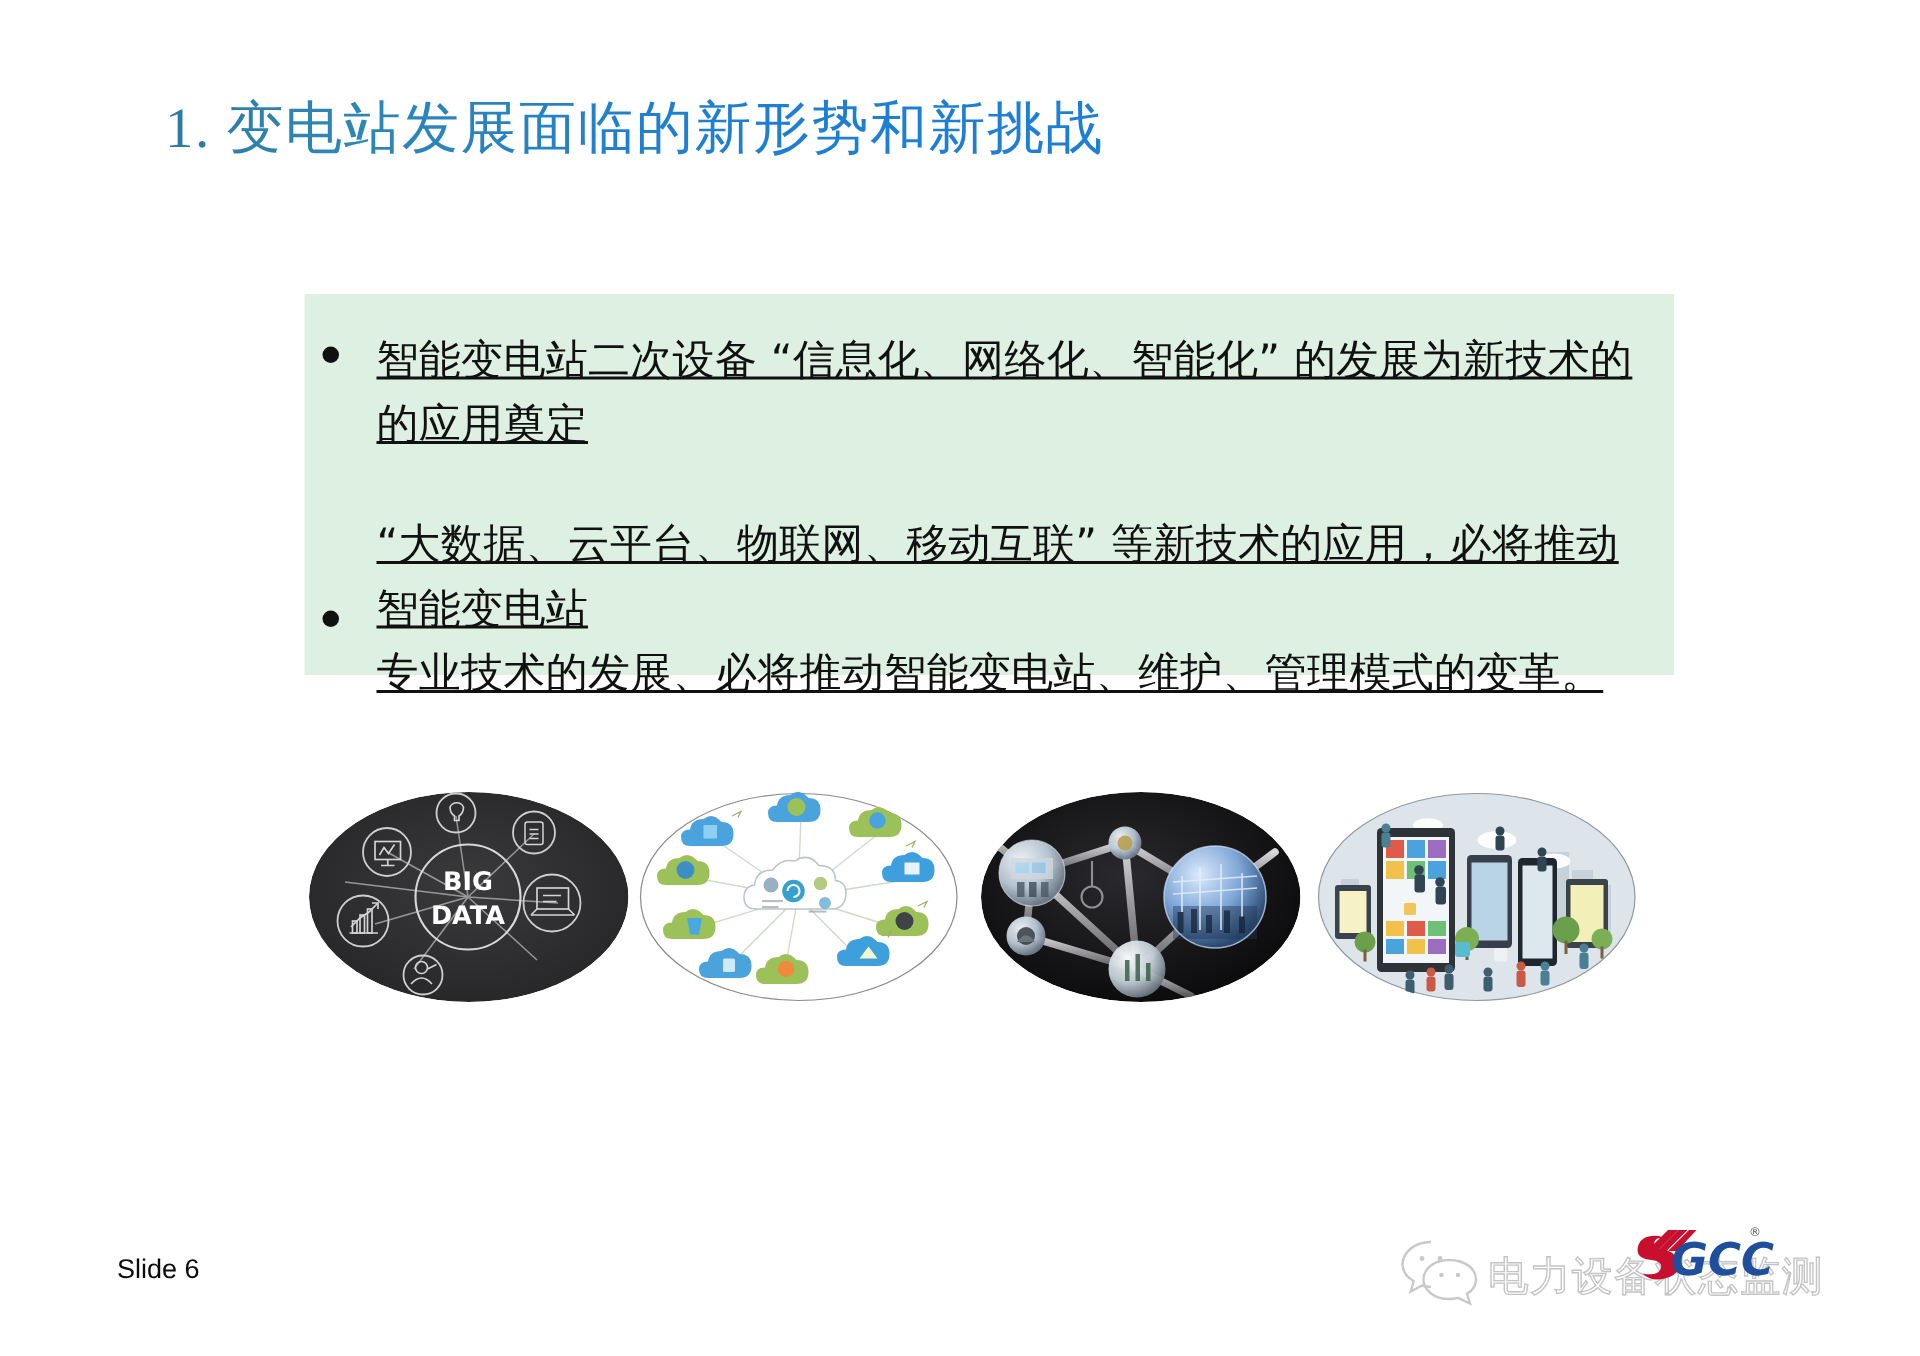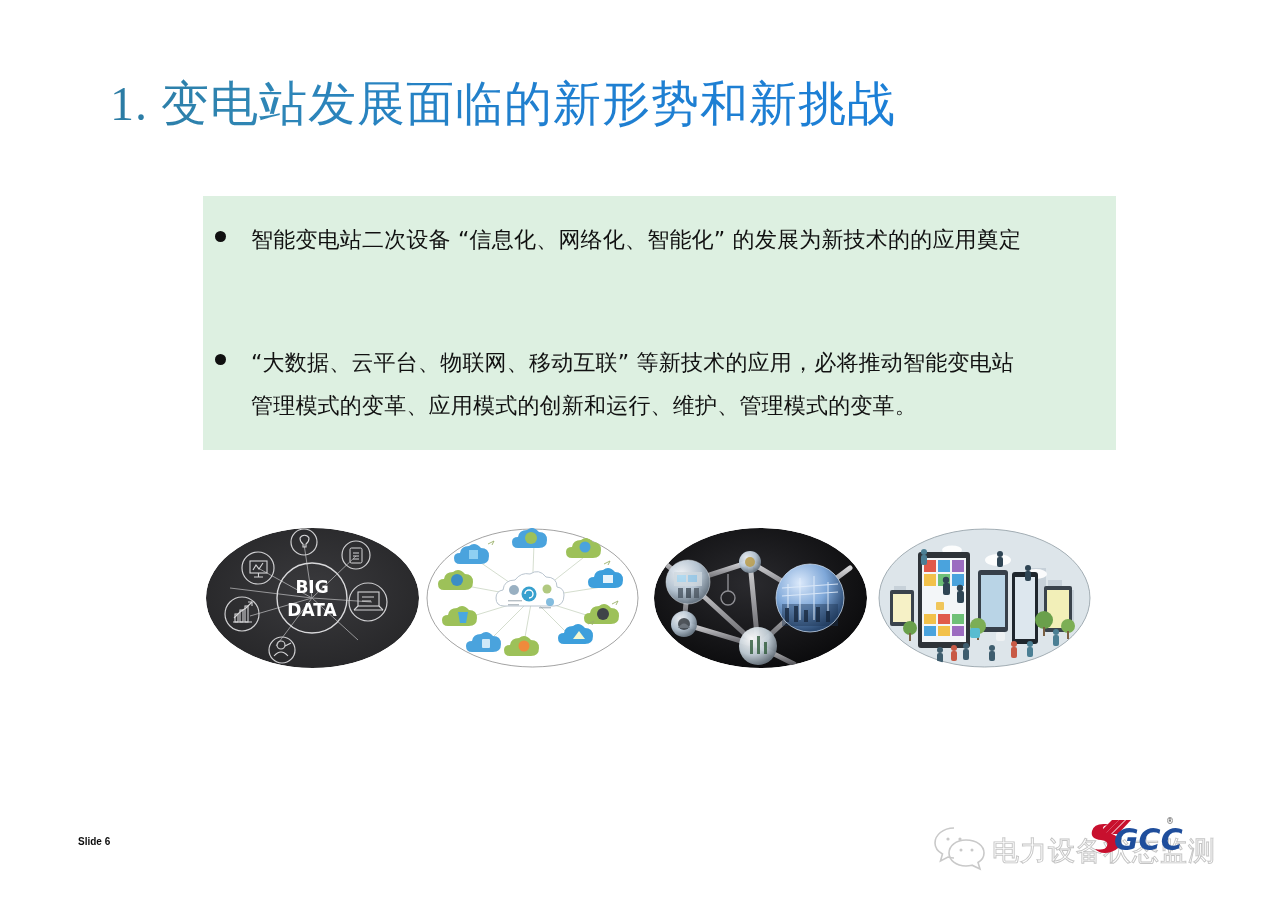--- a/index.html
+++ b/index.html
@@ -15,23 +15,23 @@
     width: 1280px;
     height: 904px;
     background: #ffffff;
     overflow: hidden;
   }
 
   
   #slide-title {
     position: absolute;
     left: 110px;
-    top: 72px;
+    top: 60px;
     font-family: "Liberation Serif", "DejaVu Serif", serif;
-    font-size: 48px;
+    font-size: 38px;
     font-weight: 400;
     letter-spacing: 1px;
     white-space: nowrap;
     background: linear-gradient(90deg, #2b7ba3 0%, #2f86b4 18%, #1f7fd0 55%, #1c7fd6 100%);
     -webkit-background-clip: text;
     background-clip: text;
     color: transparent;
     -webkit-text-fill-color: transparent;
   }
 
@@ -47,36 +47,37 @@
     padding: 18px 26px 0 0;
   }
   .bullet-row {
     position: absolute;
     display: flex;
     align-items: flex-start;
     left: 12px;
     right: 14px;
   }
   #bullet-1 { top: 22px; }
-  #bullet-2 { top: 145px; }
+  #bullet-2 { top: 145px; align-items: center; }
   .bullet-dot {
     width: 11px;
     height: 11px;
     border-radius: 50%;
     background: #101010;
     flex: 0 0 auto;
     margin-top: 13px;
     margin-right: 25px;
   }
   .bullet-text {
     font-family: "DejaVu Sans", "Liberation Sans", sans-serif;
-    font-size: 22px;
+    font-size: 28px;
     line-height: 43px;
     color: #111111;
     letter-spacing: 0.2px;
+    text-decoration: underline;
   }
 
   
   .ellipse {
     position: absolute;
     top: 528px;
     width: 213px;
     height: 140px;
     border-radius: 50%;
     overflow: hidden;
@@ -87,22 +88,22 @@
   #ellipse-mobile    { left: 878px; }
 
   .ellipse svg { display: block; width: 100%; height: 100%; }
 
   
   #slide-number {
     position: absolute;
     left: 78px;
     top: 836px;
     font-family: "Liberation Sans", sans-serif;
-    font-size: 10px;
-    font-weight: bold;
+    font-size: 18px;
+    font-weight: normal;
     color: #0b0b0b;
   }
   #watermark {
     position: absolute;
     left: 930px;
     top: 812px;
     width: 290px;
     height: 70px;
   }
   #watermark svg { display: block; }
@@ -120,21 +121,21 @@
       <span class="bullet-dot"></span>
       <div class="bullet-text">
         <div>智能变电站二次设备 “信息化、网络化、智能化” 的发展为新技术的的应用奠定</div>
       </div>
     </div>
 
     <div class="bullet-row" id="bullet-2">
       <span class="bullet-dot"></span>
       <div class="bullet-text">
         <div> “大数据、云平台、物联网、移动互联” 等新技术的应用，必将推动智能变电站</div>
-        <div>管理模式的变革、应用模式的创新和运行、维护、管理模式的变革。</div>
+        <div>专业技术的发展、必将推动智能变电站、维护、管理模式的变革。</div>
       </div>
     </div>
 
   </div>
 
   <div class="ellipse" id="ellipse-bigdata">
     <svg viewBox="0 0 213 140" preserveAspectRatio="none">
       <defs>
         <radialGradient id="bdg" cx="50%" cy="45%" r="70%">
           <stop offset="0%" stop-color="#3a3a3d"></stop>

